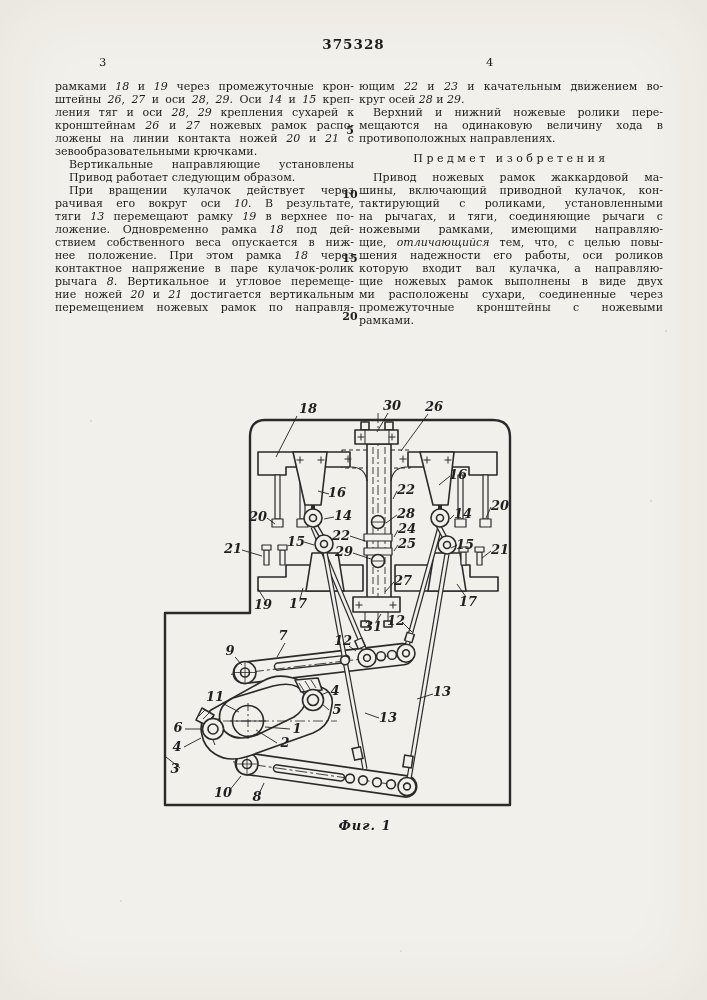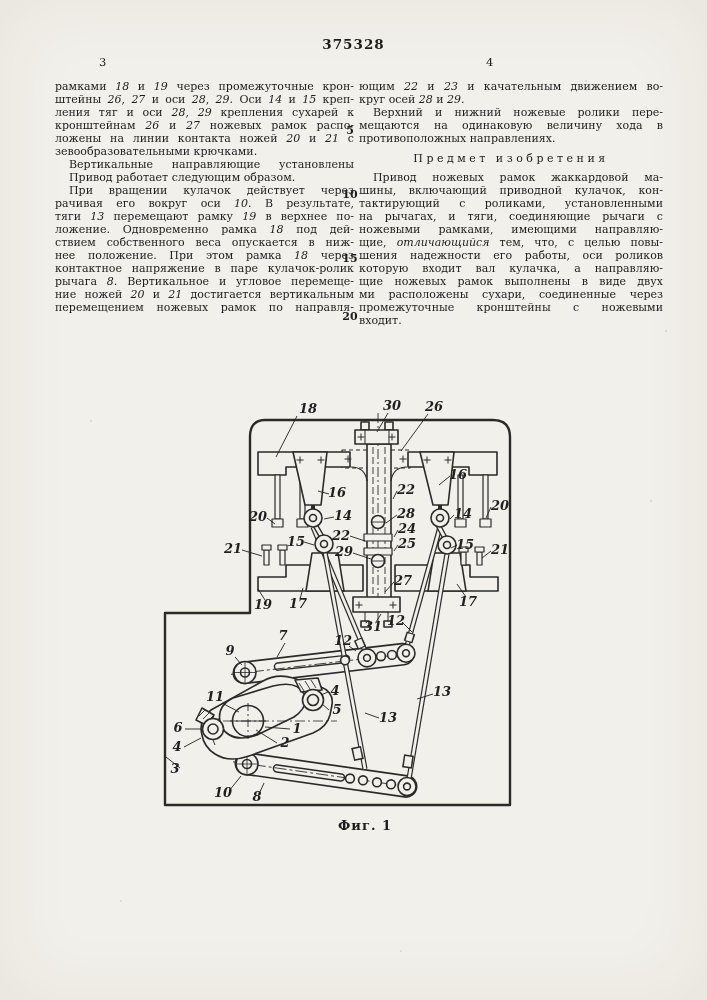--- a/index.html
+++ b/index.html
@@ -32,21 +32,21 @@
   .tl i{font-style:italic;}
   .gutter{position:absolute;left:337px;top:0;width:26px;height:400px;}
   .gutter span{position:absolute;width:100%;text-align:center;font-size:11px;font-weight:bold;}
   .gutter span:nth-child(1){top:124px;}
   .gutter span:nth-child(2){top:188px;}
   .gutter span:nth-child(3){top:252px;}
   .gutter span:nth-child(4){top:310px;}
   .figure-wrap{position:absolute;left:145px;top:395px;width:430px;height:430px;}
   .figure-caption{
     position:absolute;top:818px;left:303px;width:124px;text-align:center;
-    font-weight:600;font-size:13px;letter-spacing:1px;
+    font-style:italic;font-weight:600;font-size:13px;letter-spacing:1px;
   }
   #fig-labels text{
     font-family:"DejaVu Serif","Liberation Serif",serif;
     font-style:italic;font-weight:600;font-size:13px;fill:#1f1f1f;text-anchor:middle;
   }
   #fig-labels line{stroke:#1f1f1f;stroke-width:.9;}
   .speck{position:absolute;width:2px;height:2px;border-radius:50%;background:#555;opacity:.18;}
 </style>
 </head>
 <body>
@@ -88,21 +88,21 @@
       <div class="tl">шины, включающий приводной кулачок, кон-</div>
       <div class="tl">тактирующий с роликами, установленными</div>
       <div class="tl">на рычагах, и тяги, соединяющие рычаги с</div>
       <div class="tl">ножевыми рамками, имеющими направляю-</div>
       <div class="tl">щие, <i>отличающийся</i> тем, что, с целью повы-</div>
       <div class="tl">шения надежности его работы, оси роликов</div>
       <div class="tl">которую входит вал кулачка, а направляю-</div>
       <div class="tl">щие ножевых рамок выполнены в виде двух</div>
       <div class="tl">ми расположены сухари, соединенные через</div>
       <div class="tl">промежуточные кронштейны с ножевыми</div>
-      <div class="tl last">входит.</div>
+      <div class="tl last">рамками.</div>
     </div>
   <div class="gutter" id="gutter">
       <span>5</span>
       <span>10</span>
       <span>15</span>
       <span>20</span>
     </div>
 
   <div class="figure-wrap">
     <svg width="430" height="430" viewBox="0 0 430 430" xmlns="http://www.w3.org/2000/svg">

